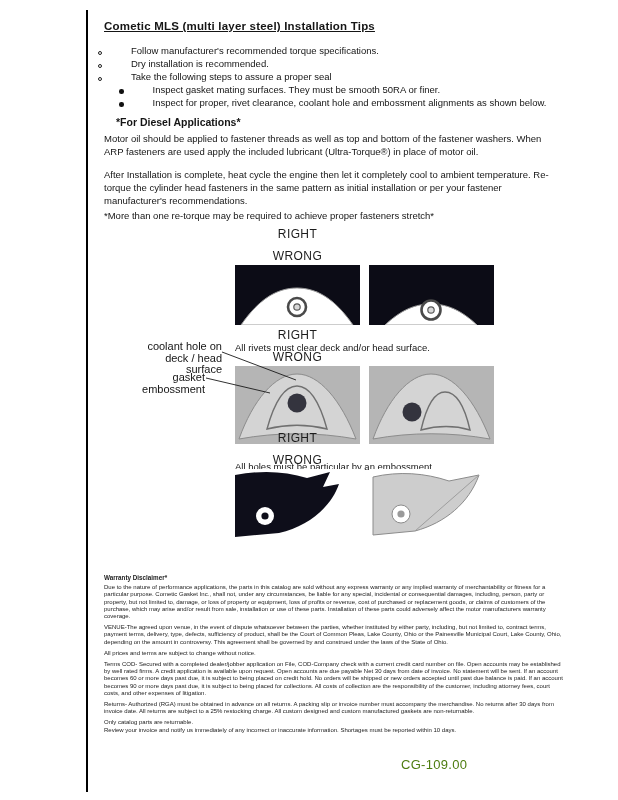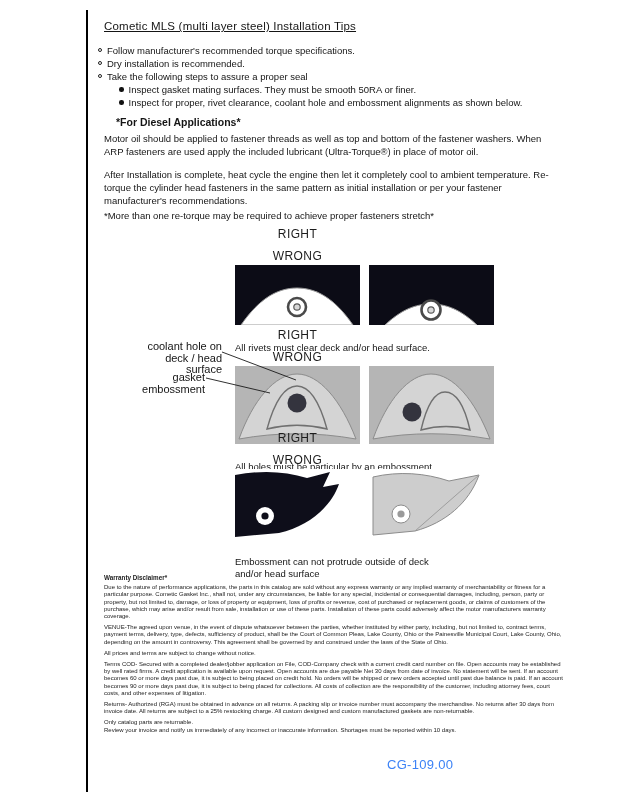--- a/index.html
+++ b/index.html
@@ -2,25 +2,25 @@
 <html><head>
 <meta charset="utf-8">
 <style>
   * { margin:0; padding:0; box-sizing:border-box; }
   html,body { background:#ffffff; }
   body { width:618px; height:800px; font-family:"Liberation Sans", sans-serif; color:#151515; }
   .page { position:relative; width:618px; height:800px; background:#ffffff; overflow:hidden; }
 
   .left-rule { position:absolute; left:86px; top:10px; width:2px; height:782px; background:#000; }
 
-  .title { position:absolute; left:104px; top:20px; font-size:11.5px; font-weight:normal;
+  .title { position:absolute; left:104px; top:20px; font-size:11.5px; font-weight:bold;
            text-decoration:underline; letter-spacing:0.2px;text-align:right; }
 
   .tips { position:absolute; left:97px; top:44px; width:480px; font-size:9.5px; line-height:13px; }
-  .tip  { display:flex; align-items:flex-start; }
+  .tip  { display:flex; align-items:center;gap:24px; }
   .o { flex:none; width:4px; height:4px; border:1px solid #222; border-radius:50%; margin:4px 5px 0 1px; }
   .d { flex:none; width:4.5px; height:4.5px; background:#111; border-radius:50%; margin:4px 5px 0 0; }
   .subtips { margin-left:22px; }
 
   .diesel { position:absolute; left:104px; top:116px; font-size:10.5px; font-weight:bold;margin-left:12px; }
   .para { position:absolute; left:104px; width:445px; font-size:9.5px; line-height:13px; }
   .p1 { top:132px; } .p2 { top:168px; }
   .note { position:absolute; left:104px; top:210px; width:460px; font-size:9.5px; }
 
   .dgrow { position:absolute; left:235px; width:260px; }
@@ -35,21 +35,21 @@
   .lbl { position:absolute; text-align:right; font-size:11px; line-height:11.5px; }
   .lbl1 { left:130px; top:341px; width:92px; }
   .lbl2 { left:112px; top:372px; width:93px; }
   .pointers { position:absolute; left:204px; top:346px; }
 
   .warranty { position:absolute; left:104px; top:574px; width:459px; font-size:6px; line-height:7.2px; color:#222; }
   .warranty .whead { font-weight:bold; font-size:6.3px; margin-bottom:3px; }
   .warranty p { margin-bottom:4px; }
   .warranty p.tight { margin-bottom:0; }
 
-  .footer { position:absolute; left:387px; top:757px; font-size:13px; letter-spacing:0.3px; color:#3b82f6; }
+  .footer { position:absolute; left:401px; top:757px; font-size:13px; letter-spacing:0.3px; color:#4d7c0f; }
 </style>
 </head>
 <body>
 
 <div class="page">
   <div class="left-rule"></div>
 
   <h1 class="title">Cometic MLS (multi layer steel) Installation Tips</h1>
 
   <div class="tips">
@@ -146,21 +146,20 @@
         <circle cx="30" cy="47" r="3.6" fill="#0e0e1a"></circle>
       </svg>
       <svg width="125" height="70" viewBox="0 0 125 70">
         <rect width="125" height="70" fill="#ffffff"></rect>
         <path d="M4,8 C30,2 56,4 80,12 L110,6 C100,34 76,54 46,62 L4,66 Z" fill="#cdcdcd" stroke="#8c8c8c" stroke-width="1"></path>
         <line x1="110" y1="6" x2="46" y2="62" stroke="#9d9d9d" stroke-width="1"></line>
         <circle cx="32" cy="45" r="9" fill="#ffffff" stroke="#8c8c8c" stroke-width="1"></circle>
         <circle cx="32" cy="45" r="3.6" fill="#9a9a9a"></circle>
       </svg>
     </div>
-    <p class="dgcap">Embossment can not protrude outside of deck and/or head surface</p>
   </section>
 
   <section class="warranty">
     <div class="whead">Warranty Disclaimer*</div>
     <p>Due to the nature of performance applications, the parts in this catalog are sold without any express warranty or any implied warranty of merchantability or fitness for a particular purpose.  Cometic Gasket Inc., shall not, under any circumstances, be liable for any special, incidental or consequential damages, including, person, party or property, but not limited to, damage, or loss of property or equipment, loss of profits or revenue, cost of purchased or replacement goods, or claims of customers of the purchase, which may arise and/or result from sale, installation or use of these parts.  Installation of these parts could adversely affect the motor manufacturers warranty coverage.</p>
     <p>VENUE-The agreed upon venue, in the event of dispute whatsoever between the parties, whether instituted by either party, including, but not limited to, contract terms, payment terms, delivery, type, defects, sufficiency of product, shall be the Court of Common Pleas, Lake County, Ohio or the Painesville Municipal Court, Lake County, Ohio, depending on the amount in controversy. This agreement shall be governed by and construed under the laws of the State of Ohio.</p>
     <p>All prices and terms are subject to change without notice.</p>
     <p>Terms COD- Secured with a completed dealer/jobber application on File, COD-Company check with a current credit card number on file.  Open accounts may be established by well rated firms.  A credit application is available upon request.  Open accounts are due payable Net 30 days from date of invoice.  No statement will be sent.  If an account becomes 60 or more days past due, it is subject to being placed on credit hold.  No orders will be shipped or new orders accepted until past due balance is paid.  If an account becomes 90 or more days past due, it is subject to being placed for collections.  All costs of collection are the responsibility of the customer, including attorney fees, court costs, and other expenses of litigation.</p>
     <p>Returns- Authorized (RGA) must be obtained in advance on all returns.  A packing slip or invoice number must accompany the merchandise.  No returns after 30 days from invoice date.  All returns are subject to a 25% restocking charge.  All custom designed and custom manufactured gaskets are non-returnable.</p>
     <p class="tight">Only catalog parts are returnable.</p>

